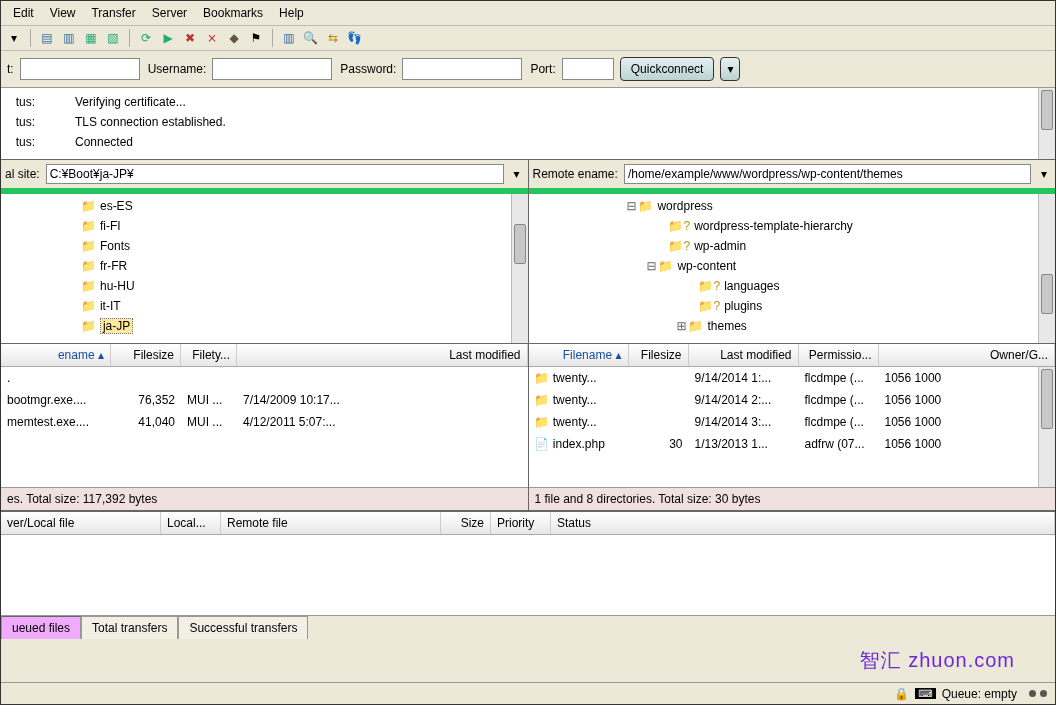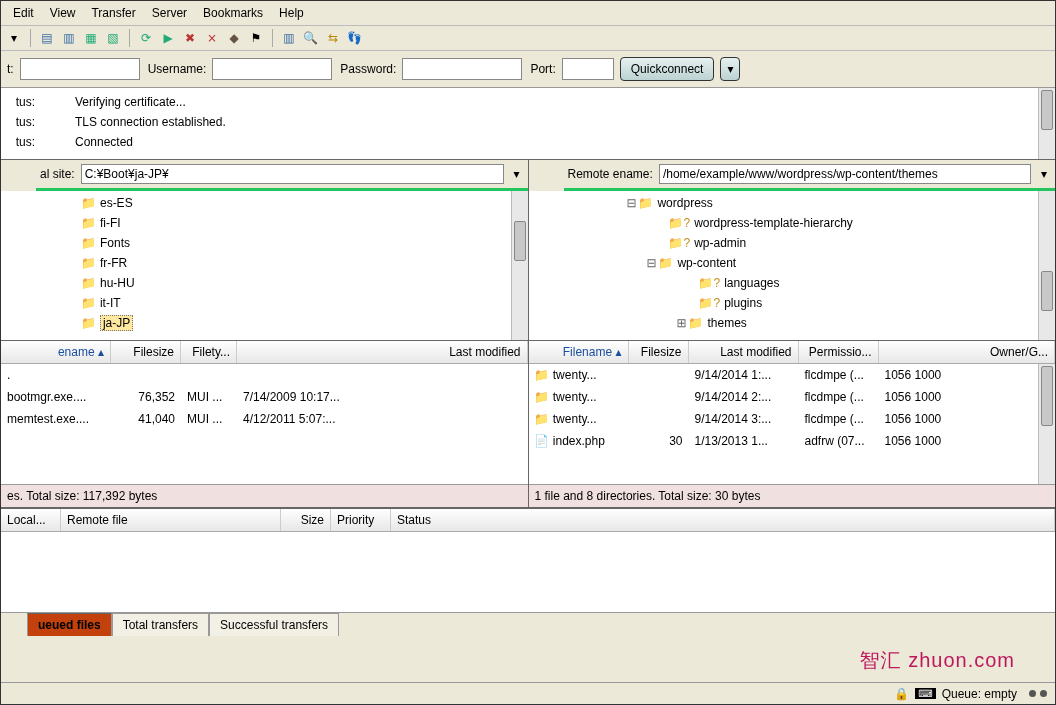--- a/index.html
+++ b/index.html
@@ -18,46 +18,46 @@
 .quickbar input.port { width: 52px; }
 .btn { height: 24px; padding: 0 10px; border: 1px solid #333; border-radius: 4px;
        background: linear-gradient(#e6f0f0, #bcd2d2); cursor: pointer; }
 .btn.dropdown { width: 20px; padding: 0; display: flex; align-items: center; justify-content: center; }
 .log-pane { background: #fff; border-bottom: 1px solid #666; padding: 4px 4px 6px 4px; height: 72px; overflow: hidden; position: relative; }
 .log-row { display: flex; gap: 40px; padding: 3px 0; }
 .log-row .lab { width: 30px; text-align: right; }
 .panes { display: flex; border-bottom: 1px solid #666; }
 .pane { flex: 1; display: flex; flex-direction: column; border-right: 1px solid #666; }
 .pane:last-child { border-right: none; }
-.site-row { display: flex; align-items: center; padding: 4px; border-bottom: 3px solid #22c55e; background: #ece9d8; gap: 6px; margin-left: 35px; }
+.site-row { display: flex; align-items: center; padding: 4px; border-bottom: 6px solid #22c55e; background: #ece9d8; gap: 6px; }
 .site-row input { flex: 1; height: 20px; border: 1px solid #888; background: #fff; padding: 0 3px; }
 .caret { width: 14px; text-align: center; cursor: default; }
 .tree { background: #fff; height: 150px; overflow: hidden; border-bottom: 1px solid #666; position: relative; padding: 2px 0; }
 .tree-row { display: flex; align-items: center; height: 20px; padding-left: 8px; }
 .tree-row .spacer { display: inline-block; }
 .folder-icon { color: #d9a23a; font-size: 12px; margin-right: 4px; }
 .qmark-icon { color: #c09020; font-size: 12px; margin-right: 4px; }
 .tree-row.sel .name { background: #ffe8a0; border: 1px dotted #777; padding: 0 2px; }
 .file-head { display: flex; background: linear-gradient(#fff,#e7e7e7); border-bottom: 1px solid #aaa; }
 .file-head .col { padding: 4px 6px; border-right: 1px solid #ccc; white-space: nowrap; overflow: hidden; text-align: right; }
 .file-head .col.sort { color: #1a4fa0; }
 .file-list { background: #fff; height: 120px; overflow: hidden; position: relative; }
 .file-row { display: flex; height: 22px; align-items: center; }
 .file-row .cell { padding: 0 6px; white-space: nowrap; overflow: hidden; }
 .status-strip { background: #f1e0e0; border-top: 1px solid #999; border-bottom: 1px solid #666; padding: 4px 6px; }
 .queue-head { display: flex; background: linear-gradient(#fff,#e7e7e7); border-bottom: 1px solid #aaa; }
 .queue-head .col { padding: 4px 6px; border-right: 1px solid #ccc; }
 .queue-body { background: #fff; height: 80px; }
 .tabs { display: flex; background: #ece9d8; border-top: 1px solid #999; }
 .tab { padding: 4px 10px; border: 1px solid #999; border-bottom: none; background: #f2efe4; margin-right: 0px; cursor: default; }
-.tab.active { background: #c2410c; font-weight: bold; border-top: 1px solid #666; margin-left: 26px; }
+.tab.active { background: #f0abfc; font-weight: normal; border-top: 1px solid #666; }
 .footer { position: absolute; bottom: 0; left: 0; right: 0; height: 22px; background: #ece9d8; border-top: 1px solid #999; display: flex; align-items: center; justify-content: flex-end; padding: 0 8px; gap: 6px; }
 .scrollbar-v { position: absolute; right: 0; top: 0; bottom: 0; width: 17px; background: #e8e8e8; border-left: 1px solid #bbb; }
 .scrollbar-v .thumb { position: absolute; left: 2px; right: 2px; background: #c8c8c8; border: 1px solid #888; border-radius: 2px; }
-.watermark { position: absolute; right: 40px; bottom: 30px; color: #be185d; font-size: 20px; font-family: Arial; letter-spacing: 1px; pointer-events: none; }
+.watermark { position: absolute; right: 40px; bottom: 30px; color: #6d28d9; font-size: 20px; font-family: Arial; letter-spacing: 1px; pointer-events: none; }
 .dots { display: inline-flex; gap: 4px; margin-left: 6px; }
 .dots span { width: 7px; height: 7px; border-radius: 50%; background: #555; }
 </style>
 </head>
 <body>
 
 <div class="menubar">
   <span>Edit</span>
   <span>View</span>
   <span>Transfer</span>
@@ -303,20 +303,21 @@
         </div>
       <div class="scrollbar-v">
           <div class="thumb" style="top:2px;height:60px;"></div>
         </div>
     </div>
     <div class="status-strip">1 file and 8 directories. Total size: 30 bytes</div>
   </div>
 </div>
 
 <div class="queue-head">
+  <div class="col" style="width:160px">ver/Local file</div>
   <div class="col" style="width:60px">Local...</div>
   <div class="col" style="width:220px">Remote file</div>
   <div class="col" style="width:50px;text-align:right">Size</div>
   <div class="col" style="width:60px">Priority</div>
   <div class="col" style="flex:1">Status</div>
 </div>
 <div class="queue-body"></div>
 
 <div class="tabs">
   <div class="tab active">ueued files</div>

